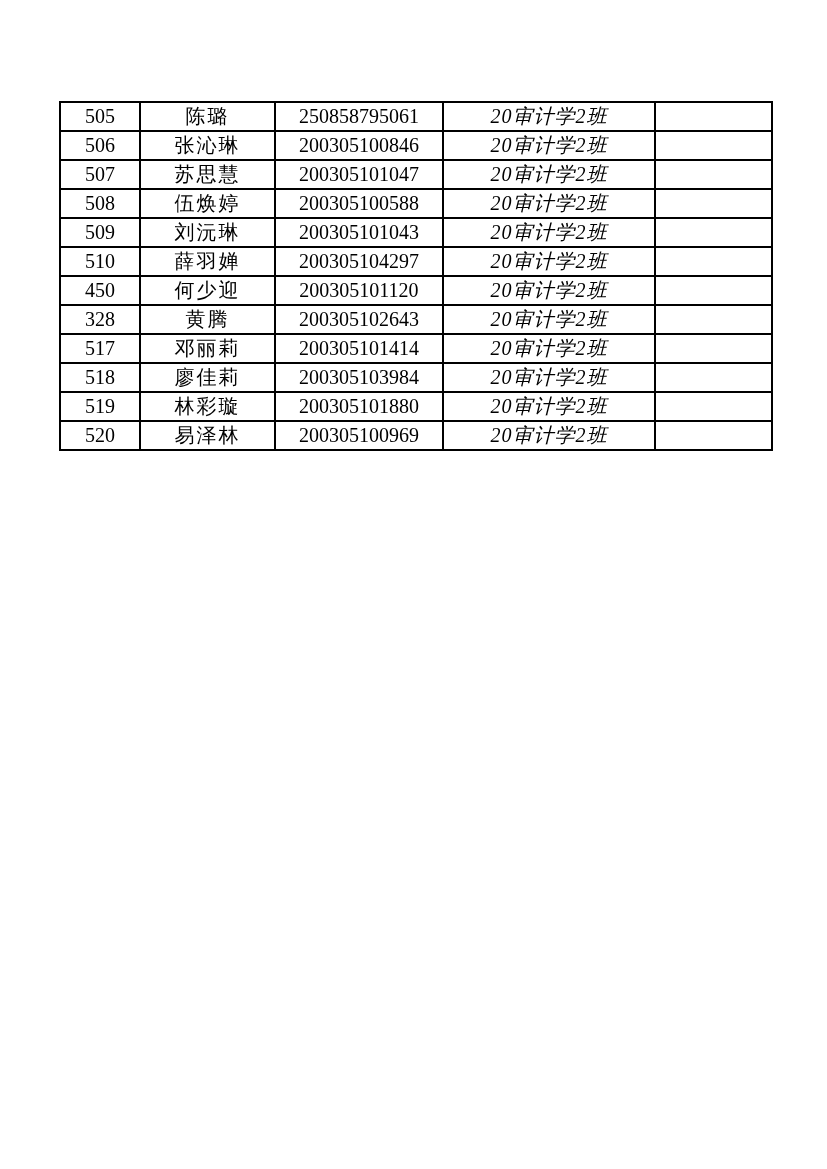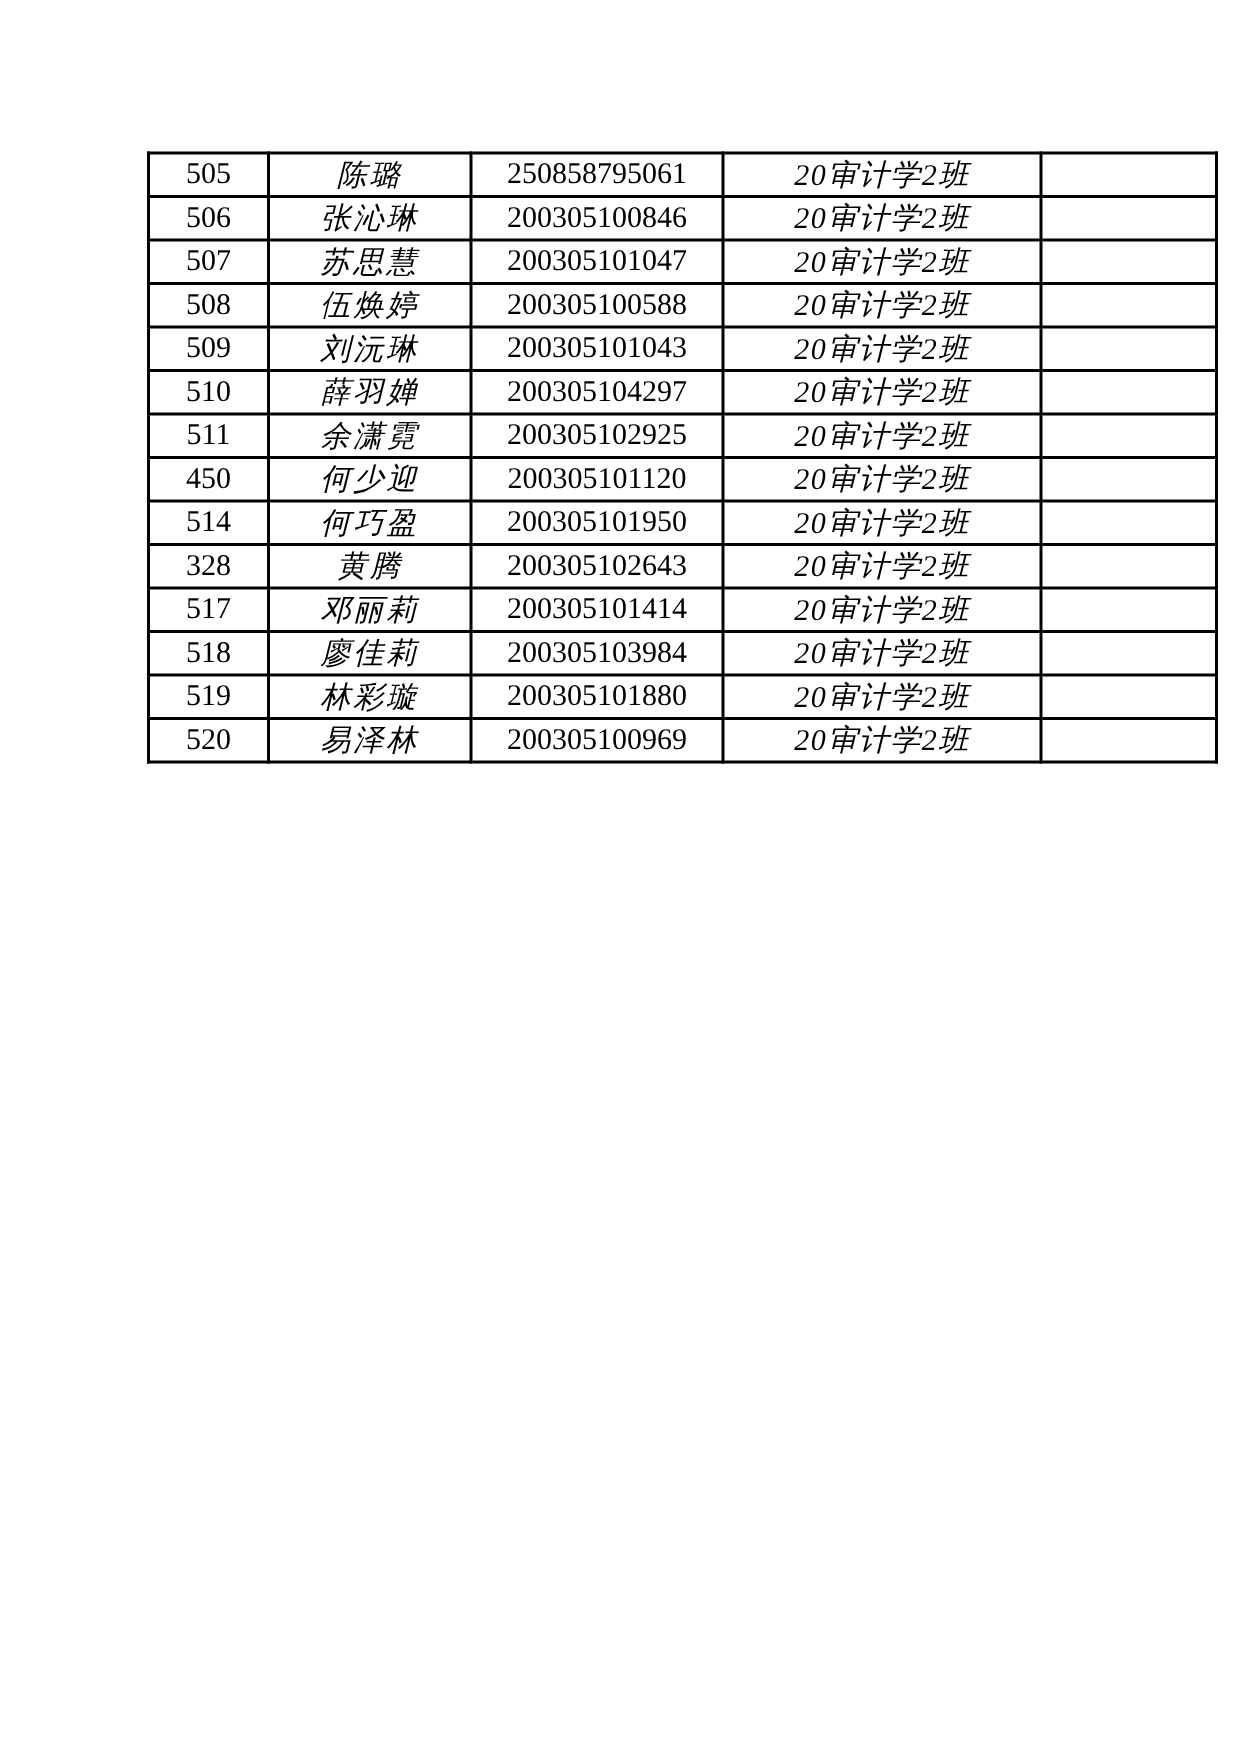--- a/index.html
+++ b/index.html
@@ -15,39 +15,38 @@
     overflow: hidden;
     font-family: "Liberation Serif", "DejaVu Serif", serif;
   }
   table.roster {
     position: absolute;
     left: 59px;
     top: 101px;
     border-collapse: collapse;
     table-layout: fixed;
     width: 712px;
-    margin-left: 39px;
   }
   table.roster td {
     border: 2px solid #000000;
     height: 26px;
     padding: 0;
     text-align: center;
     vertical-align: middle;
     font-size: 20px;
     color: #000000;
     white-space: nowrap;
     overflow: hidden;
   }
   col.c-num   { width: 80px;  }
   col.c-name  { width: 135px; }
   col.c-id    { width: 168px; }
   col.c-class { width: 212px; }
   col.c-note  { width: 117px; }
-  td.name-cell  { letter-spacing: 2px; font-style: italic; }
+  td.name-cell  { letter-spacing: 2px; }
   td.class-cell { letter-spacing: 1px; font-style: italic; }
 </style>
 </head>
 <body>
 
 <div class="page">
   <table class="roster">
     <colgroup>
       <col class="c-num">
         <col class="c-name">
@@ -92,37 +91,23 @@
         <td></td>
       </tr>
       <tr>
         <td>510</td>
         <td class="name-cell">薛羽婵</td>
         <td>200305104297</td>
         <td class="class-cell">20审计学2班</td>
         <td></td>
       </tr>
       <tr>
-        <td>511</td>
-        <td class="name-cell">余潇霓</td>
-        <td>200305102925</td>
-        <td class="class-cell">20审计学2班</td>
-        <td></td>
-      </tr>
-      <tr>
         <td>450</td>
         <td class="name-cell">何少迎</td>
         <td>200305101120</td>
-        <td class="class-cell">20审计学2班</td>
-        <td></td>
-      </tr>
-      <tr>
-        <td>514</td>
-        <td class="name-cell">何巧盈</td>
-        <td>200305101950</td>
         <td class="class-cell">20审计学2班</td>
         <td></td>
       </tr>
       <tr>
         <td>328</td>
         <td class="name-cell">黄腾</td>
         <td>200305102643</td>
         <td class="class-cell">20审计学2班</td>
         <td></td>
       </tr>

